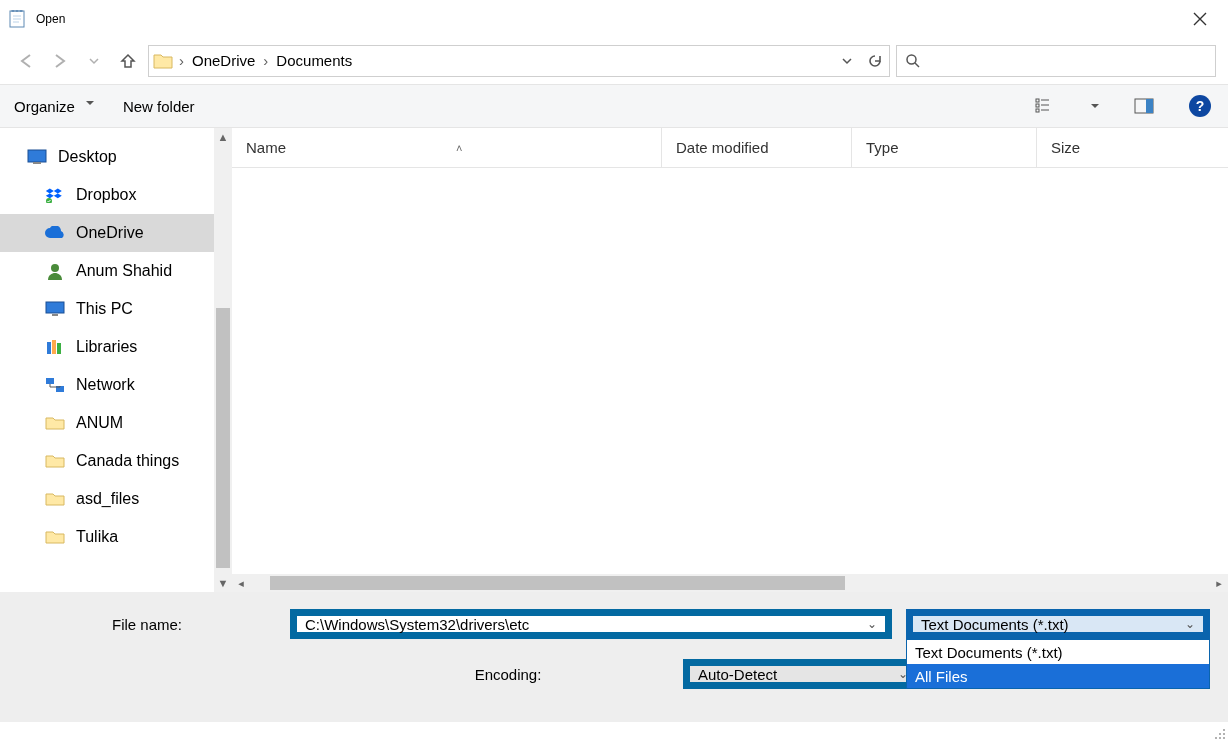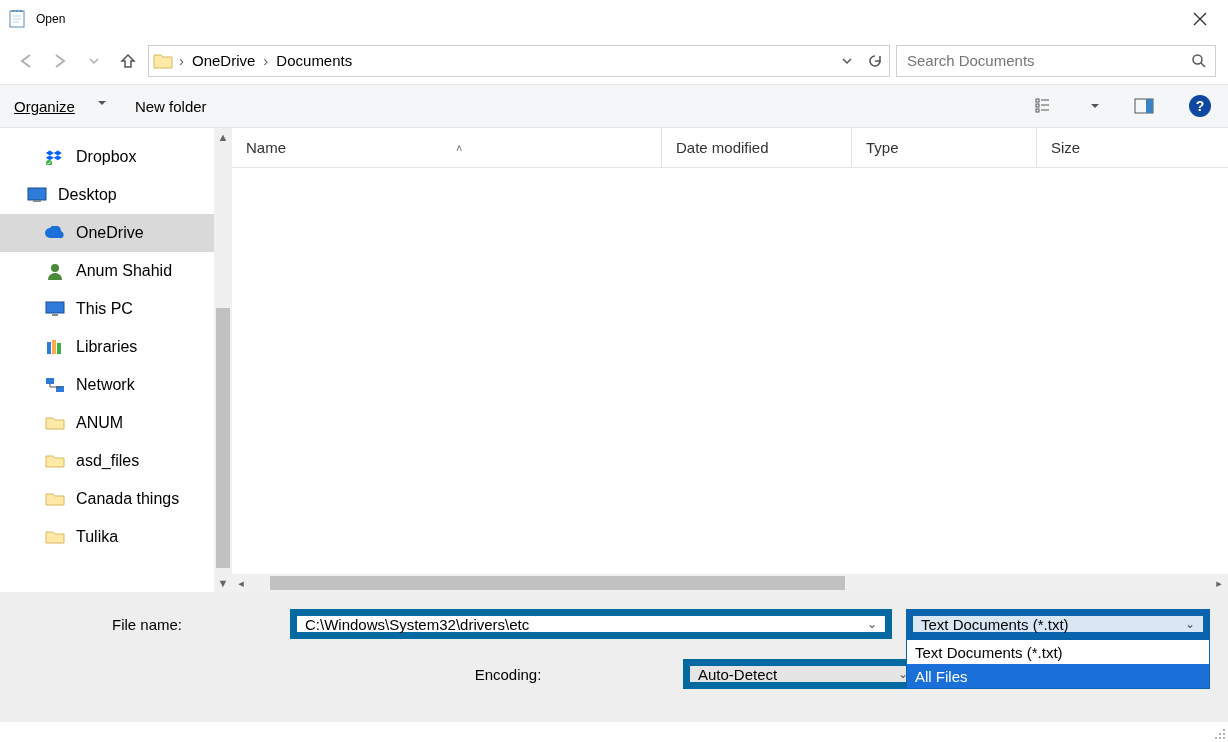--- a/index.html
+++ b/index.html
@@ -13,21 +13,21 @@
   .address-bar { flex:1; height:32px; border:1px solid #cfcfcf; display:flex; align-items:center; background:#fff; }
   .address-bar .folder-icon { width:28px; height:28px; display:flex; align-items:center; justify-content:center; }
   .crumb { padding:0 6px; height:100%; display:flex; align-items:center; }
   .crumb-sep { color:#606060; padding:0 2px; }
   .address-tail { margin-left:auto; display:flex; }
   .addr-drop, .addr-refresh { width:28px; height:30px; display:flex; align-items:center; justify-content:center; color:#555; }
   .search-box { width:320px; height:32px; border:1px solid #cfcfcf; display:flex; align-items:center; padding:0 8px; }
   .search-box input { flex:1; border:none; outline:none; font-size:15px; color:#666; background:transparent; }
   .search-box .search-icon { color:#555; }
   .toolbar { height:44px; background:#f5f6f7; border-top:1px solid #e5e5e5; border-bottom:1px solid #e5e5e5; display:flex; align-items:center; padding:0 14px; gap:28px; }
-  .toolbar .drop { display:inline-flex; align-items:flex-start; gap:22px;text-decoration:underline; }
+  .toolbar .drop { display:inline-flex; align-items:flex-start; gap:10px; }
   .toolbar .spacer { flex:1; }
   .toolbar .tb-btn { width:28px; height:28px; display:flex; align-items:center; justify-content:center; color:#444; }
   .help-circle { width:22px; height:22px; border-radius:11px; background:#0D47A1; color:#fff; display:flex; align-items:center; justify-content:center; font-weight:bold; font-size:14px; }
   .content { display:flex; height:464px; }
   .side-col { width:232px; display:flex; }
   .tree { flex:1; background:#fff; padding-top:10px; overflow:hidden; }
   .tree-item { height:38px; display:flex; align-items:center; padding-left:26px; gap:10px; font-size:16px; white-space:nowrap; }
   .tree-item.child { padding-left:44px; }
   .tree-item.selected { background:#d9d9d9; }
   .tree-icon { width:22px; height:22px; display:flex; align-items:center; justify-content:center; }
@@ -122,21 +122,20 @@
       </div>
       <div class="addr-refresh">
         <svg width="16" height="16" viewBox="0 0 16 16">
             <path d="M8 3a5 5 0 1 0 5 5" fill="none" stroke="#555" stroke-width="1.6"></path>
             <path d="M13 3v5h-5" fill="none" stroke="#555" stroke-width="1.6"></path>
           </svg>
       </div>
     </div>
   </div>
   <div class="search-box">
-    <input placeholder="Search Documents" style="">
     <span class="search-icon">
       <svg width="16" height="16" viewBox="0 0 16 16">
           <circle cx="6.5" cy="6.5" r="4.5" fill="none" stroke="#555" stroke-width="1.5"></circle>
           <path d="M10 10l4 4" stroke="#555" stroke-width="1.5"></path>
         </svg>
     </span>
   </div>
 </div>
 
 <div class="toolbar">
@@ -170,38 +169,38 @@
       </svg>
   </div>
   <div class="tb-btn">
     <div class="help-circle">?</div>
   </div>
 </div>
 
 <div class="content">
   <div class="side-col">
     <div class="tree">
+      <div class="tree-item">
+        <span class="tree-icon">
+            <svg width="20" height="16" viewBox="0 0 20 16">
+              <rect x="1" y="1" width="18" height="12" fill="#2f7bd9" stroke="#1a4f94"></rect>
+              <rect x="6" y="13" width="8" height="2" fill="#888"></rect>
+            </svg>
+          </span>
+        <span>Desktop</span>
+      </div>
       <div class="tree-item child">
         <span class="tree-icon">
             <svg width="20" height="16" viewBox="0 0 20 16">
               <path d="M5 2l5 3-5 3-5-3 5-3zm10 0l5 3-5 3-5-3 5-3zM5 8l5 3-5 3-5-3 5-3zm10 0l5 3-5 3-5-3 5-3z" fill="#0061ff" transform="scale(0.8) translate(1,0)"></path>
               <circle cx="4" cy="14" r="3" fill="#3cb043"></circle>
               <path d="M2.5 14l1 1 2-2" stroke="#fff" stroke-width="1" fill="none"></path>
             </svg>
           </span>
         <span>Dropbox</span>
-      </div>
-      <div class="tree-item">
-        <span class="tree-icon">
-            <svg width="20" height="16" viewBox="0 0 20 16">
-              <rect x="1" y="1" width="18" height="12" fill="#2f7bd9" stroke="#1a4f94"></rect>
-              <rect x="6" y="13" width="8" height="2" fill="#888"></rect>
-            </svg>
-          </span>
-        <span>Desktop</span>
       </div>
       <div class="tree-item child selected">
         <span class="tree-icon">
             <svg width="22" height="14" viewBox="0 0 22 14">
               <path d="M6 12a5 5 0 0 1 0-10 6 6 0 0 1 11 3 4 4 0 0 1 1 7H6z" fill="#1a6fd8"></path>
             </svg>
           </span>
         <span>OneDrive</span>
       </div>
       <div class="tree-item child">
@@ -249,29 +248,29 @@
             </svg>
           </span>
         <span>ANUM</span>
       </div>
       <div class="tree-item child">
         <span class="tree-icon">
             <svg width="20" height="16" viewBox="0 0 20 16">
               <path d="M1 3h7l2 2h9v9H1z" fill="#ffe9a6" stroke="#d8b860"></path>
             </svg>
           </span>
+        <span>Canada things</span>
+      </div>
+      <div class="tree-item child">
+        <span class="tree-icon">
+            <svg width="20" height="16" viewBox="0 0 20 16">
+              <path d="M1 3h7l2 2h9v9H1z" fill="#ffe9a6" stroke="#d8b860"></path>
+            </svg>
+          </span>
         <span>asd_files</span>
-      </div>
-      <div class="tree-item child">
-        <span class="tree-icon">
-            <svg width="20" height="16" viewBox="0 0 20 16">
-              <path d="M1 3h7l2 2h9v9H1z" fill="#ffe9a6" stroke="#d8b860"></path>
-            </svg>
-          </span>
-        <span>Canada things</span>
       </div>
       <div class="tree-item child">
         <span class="tree-icon">
             <svg width="20" height="16" viewBox="0 0 20 16">
               <path d="M1 3h7l2 2h9v9H1z" fill="#ffe9a6" stroke="#d8b860"></path>
             </svg>
           </span>
         <span>Tulika</span>
       </div>
     </div>

